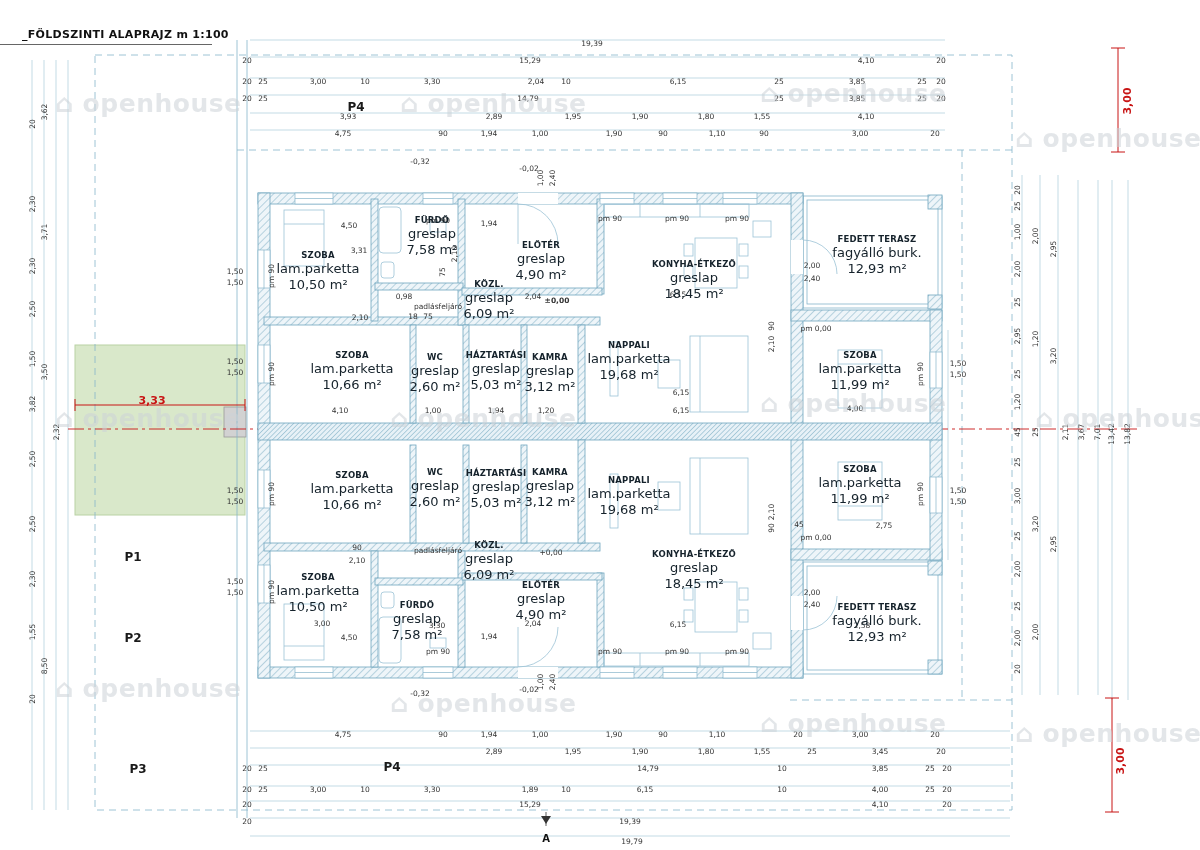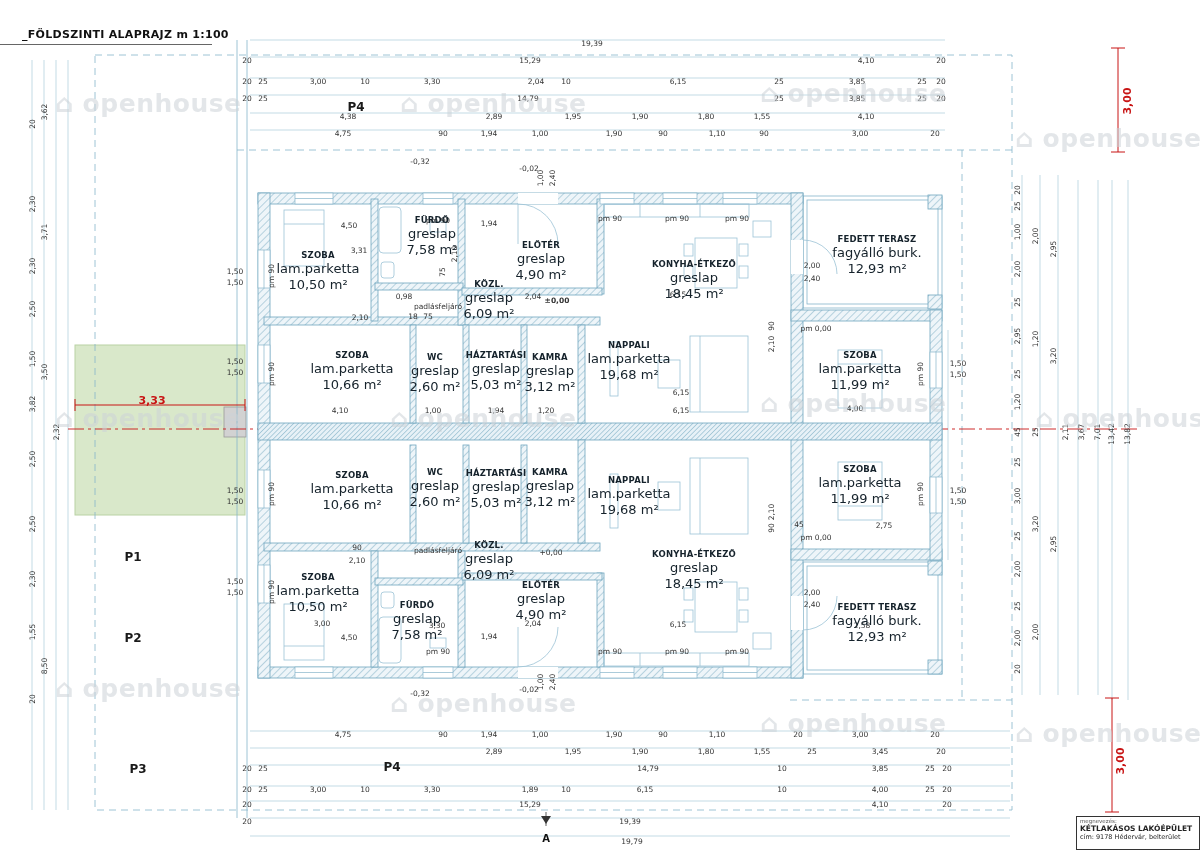--- a/index.html
+++ b/index.html
@@ -263,21 +263,21 @@
       <span class="dim" style="left: 857px; top: 78px;">3,85</span>
       <span class="dim" style="left: 922px; top: 78px;">25</span>
       <span class="dim" style="left: 941px; top: 78px;">20</span>
       <span class="dim" style="left: 247px; top: 95px;">20</span>
       <span class="dim" style="left: 263px; top: 95px;">25</span>
       <span class="dim" style="left: 528px; top: 95px;">14,79</span>
       <span class="dim" style="left: 779px; top: 95px;">25</span>
       <span class="dim" style="left: 857px; top: 95px;">3,85</span>
       <span class="dim" style="left: 922px; top: 95px;">25</span>
       <span class="dim" style="left: 941px; top: 95px;">20</span>
-      <span class="dim" style="left: 348px; top: 113px;">4,38</span>
+      <span class="dim" style="left: 348px; top: 113px;">3,93</span>
       <span class="dim" style="left: 494px; top: 113px;">2,89</span>
       <span class="dim" style="left: 573px; top: 113px;">1,95</span>
       <span class="dim" style="left: 640px; top: 113px;">1,90</span>
       <span class="dim" style="left: 706px; top: 113px;">1,80</span>
       <span class="dim" style="left: 762px; top: 113px;">1,55</span>
       <span class="dim" style="left: 866px; top: 113px;">4,10</span>
       <span class="dim" style="left: 343px; top: 130px;">4,75</span>
       <span class="dim" style="left: 443px; top: 130px;">90</span>
       <span class="dim" style="left: 489px; top: 130px;">1,94</span>
       <span class="dim" style="left: 540px; top: 130px;">1,00</span>
@@ -590,19 +590,14 @@
       <span class="watermark" style="left: 760px; top: 385px;">⌂ openhouse</span>
       <span class="watermark" style="left: 1035px; top: 400px;">⌂ openhouse</span>
       <span class="watermark" style="left: 55px; top: 670px;">⌂ openhouse</span>
       <span class="watermark" style="left: 390px; top: 685px;">⌂ openhouse</span>
       <span class="watermark" style="left: 760px; top: 705px;">⌂ openhouse</span>
       <span class="watermark" style="left: 1015px; top: 715px;">⌂ openhouse</span>
     </div>
 
   <span class="section-a">A</span>
 
-  <div class="title-block">
-    <div class="tb-label">megnevezés:</div>
-    <div class="tb-name">KÉTLAKÁSOS  LAKÓÉPÜLET</div>
-    <div class="tb-addr">cím: 9178 Hédervár, belterület</div>
-  </div>
 
 </div>
 
 </body></html>

